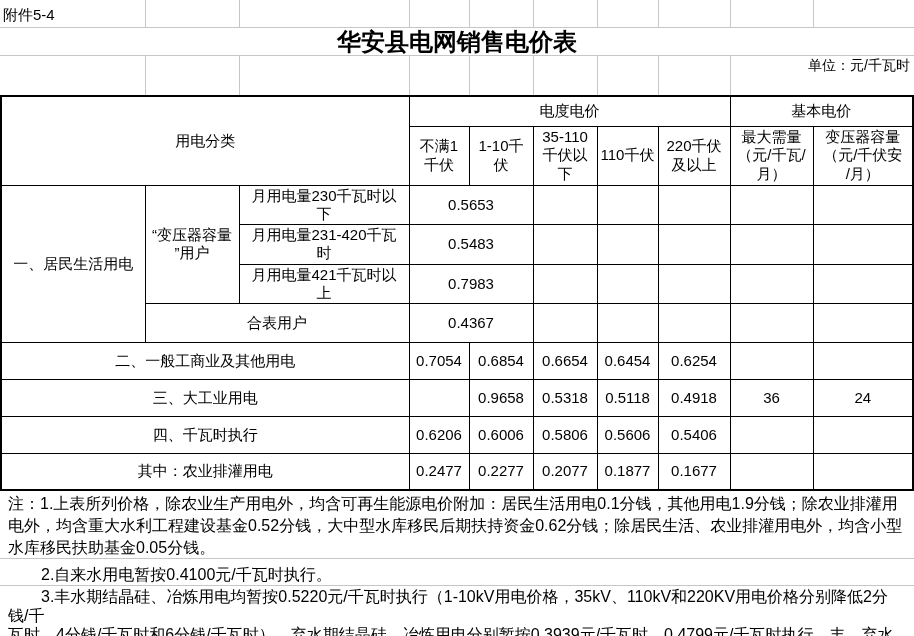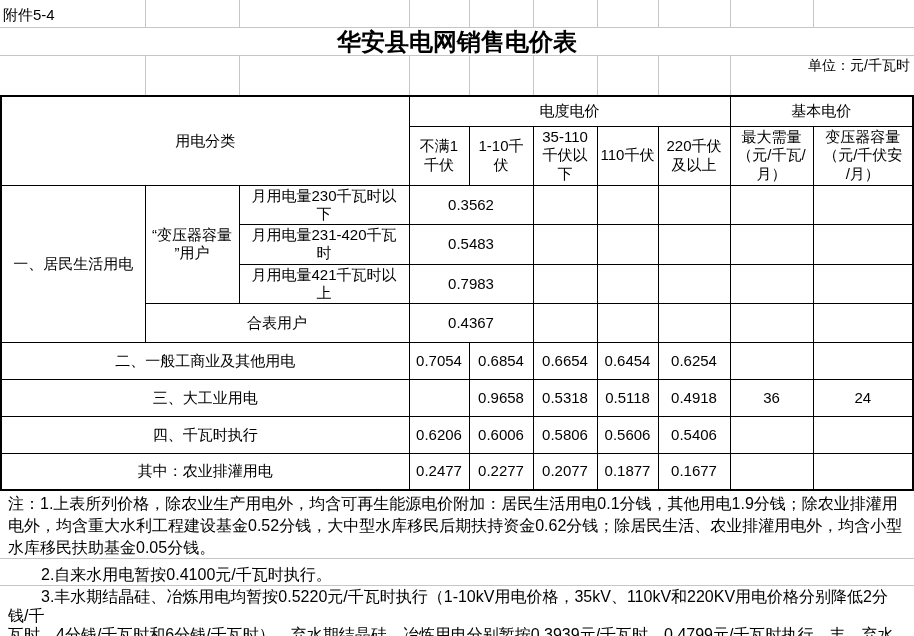--- a/index.html
+++ b/index.html
@@ -110,21 +110,21 @@
       <td class="bb2">变压器容量
 （元/千伏安
 /月）</td>
     </tr>
     <tr style="height:36px">
       <td rowspan="4" class="left bb2">一、居民生活用电</td>
       <td rowspan="3">“变压器容量
 ”用户</td>
       <td class="left">月用电量230千瓦时以
 下</td>
-      <td colspan="2">0.3562</td>
+      <td colspan="2">0.5653</td>
       <td></td>
       <td></td>
       <td></td>
       <td></td>
       <td></td>
     </tr>
     <tr style="height:38px">
       <td class="left">月用电量231-420千瓦
 时</td>
       <td colspan="2">0.5483</td>

